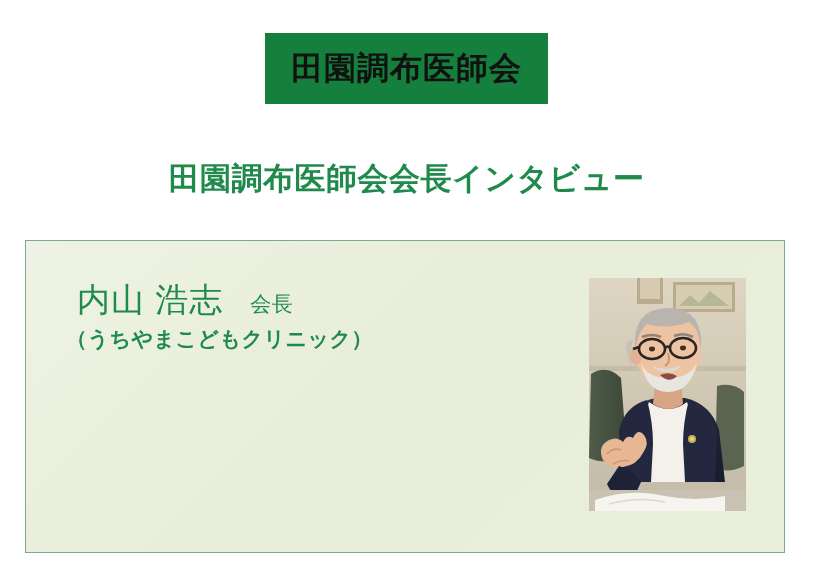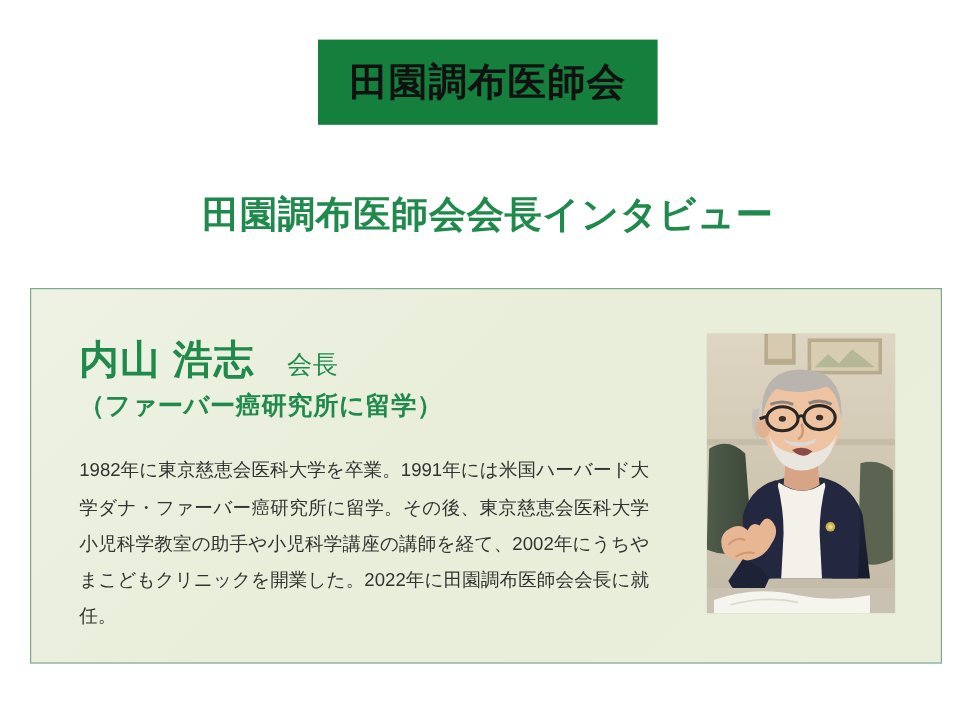--- a/index.html
+++ b/index.html
@@ -83,22 +83,23 @@
   }
 
   .doctor-name-line {
     white-space: nowrap;
     line-height: 1;
     margin: 0 0 2px 0;
   }
   .doctor-name {
     color: #1f8a4c;
     font-size: 33px;
-    font-weight: bold;
+    font-weight: normal;
     letter-spacing: 1px;
+    margin-left: 11px;
   }
   .doctor-role {
     color: #1f8a4c;
     font-size: 21px;
     font-weight: normal;
     letter-spacing: 0.5px;
     margin-left: 27px;
   }
 
   .clinic-name {
@@ -150,23 +151,22 @@
 
   <div class="profile-card">
     <div class="card-inner">
 
       <div class="card-text">
 
         <div class="doctor-name-line">
           <span class="doctor-name">内山 浩志</span><span class="doctor-role">会長</span>
         </div>
 
-        <div class="clinic-name">（ファーバー癌研究所に留学）</div>
-
-        <p class="bio">1982年に東京慈恵会医科大学を卒業。1991年には米国ハーバード大学ダナ・ファーバー癌研究所に留学。その後、東京慈恵会医科大学小児科学教室の助手や小児科学講座の講師を経て、2002年にうちやまこどもクリニックを開業した。2022年に田園調布医師会会長に就任。</p>
+        <div class="clinic-name">（うちやまこどもクリニック）</div>
+
       </div>
 
       <div class="photo-frame" title="内山浩志会長の写真">
         <svg class="photo-svg" viewBox="0 0 157 233" preserveAspectRatio="xMidYMid slice">
           <defs>
             <linearGradient id="wallg" x1="0" y1="0" x2="0" y2="1">
               <stop offset="0%" stop-color="#ded5c2"></stop>
               <stop offset="55%" stop-color="#cfc6b2"></stop>
               <stop offset="100%" stop-color="#c2b9a6"></stop>
             </linearGradient>

